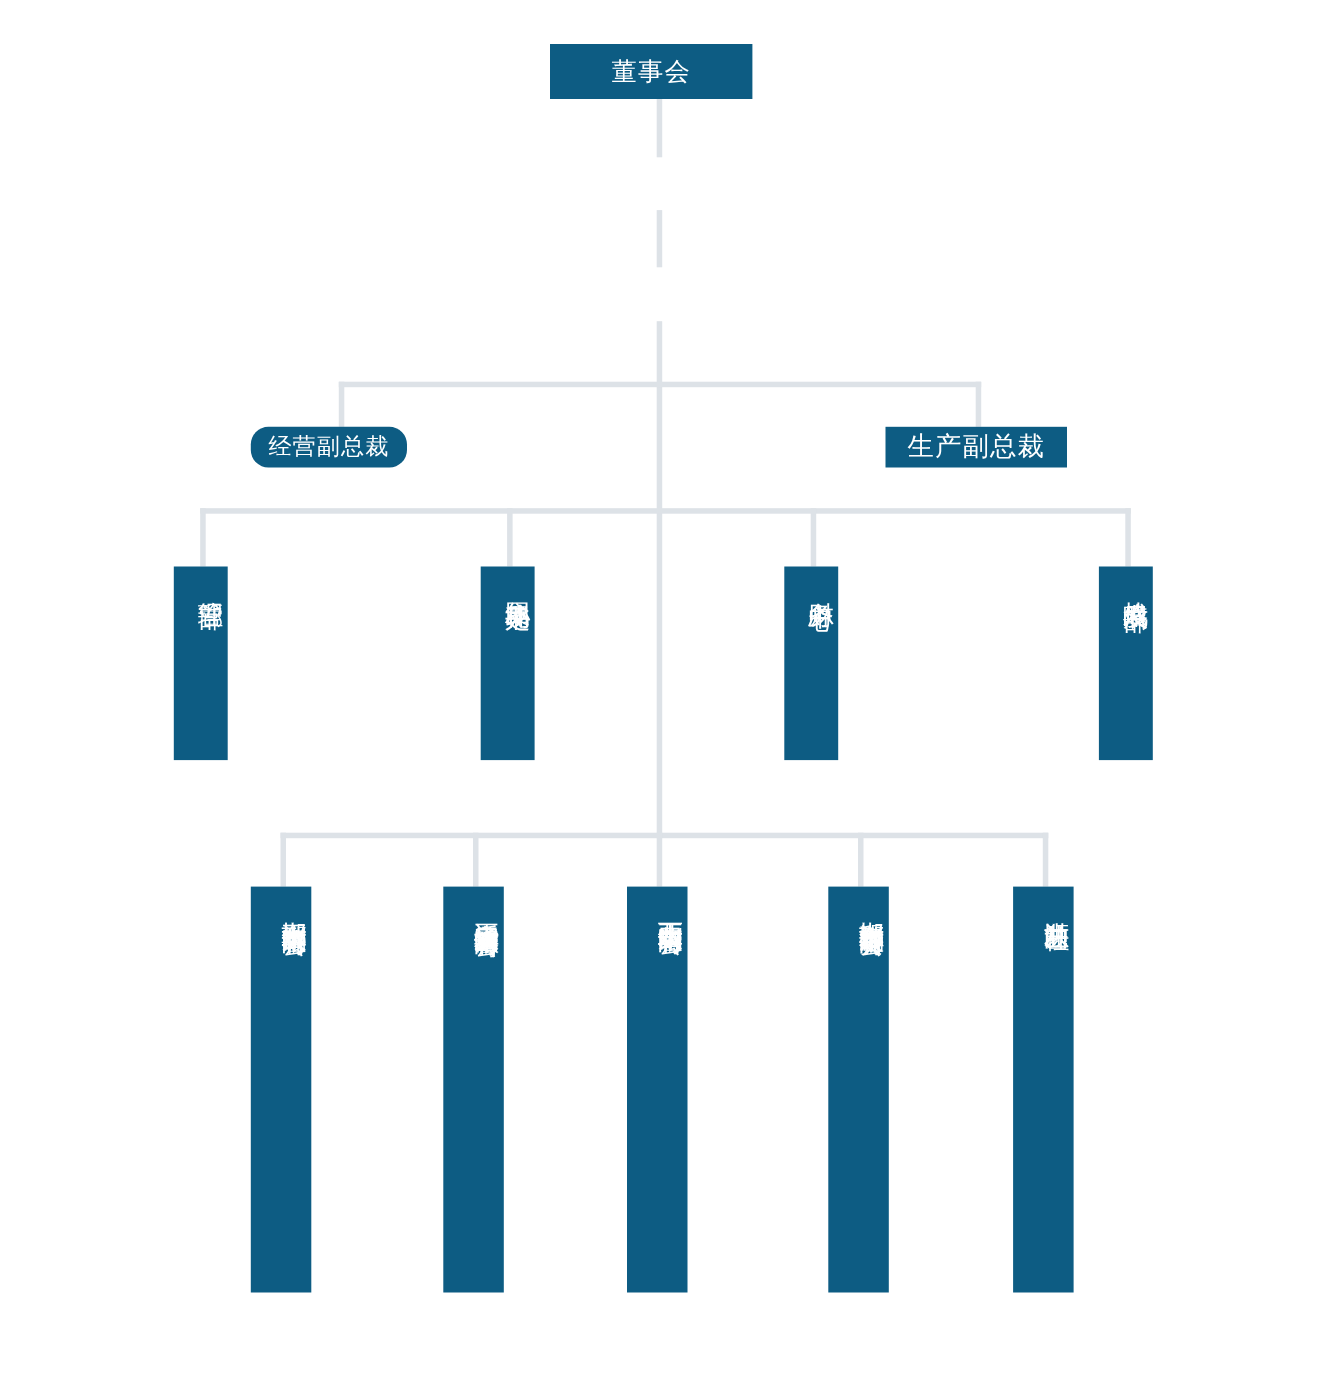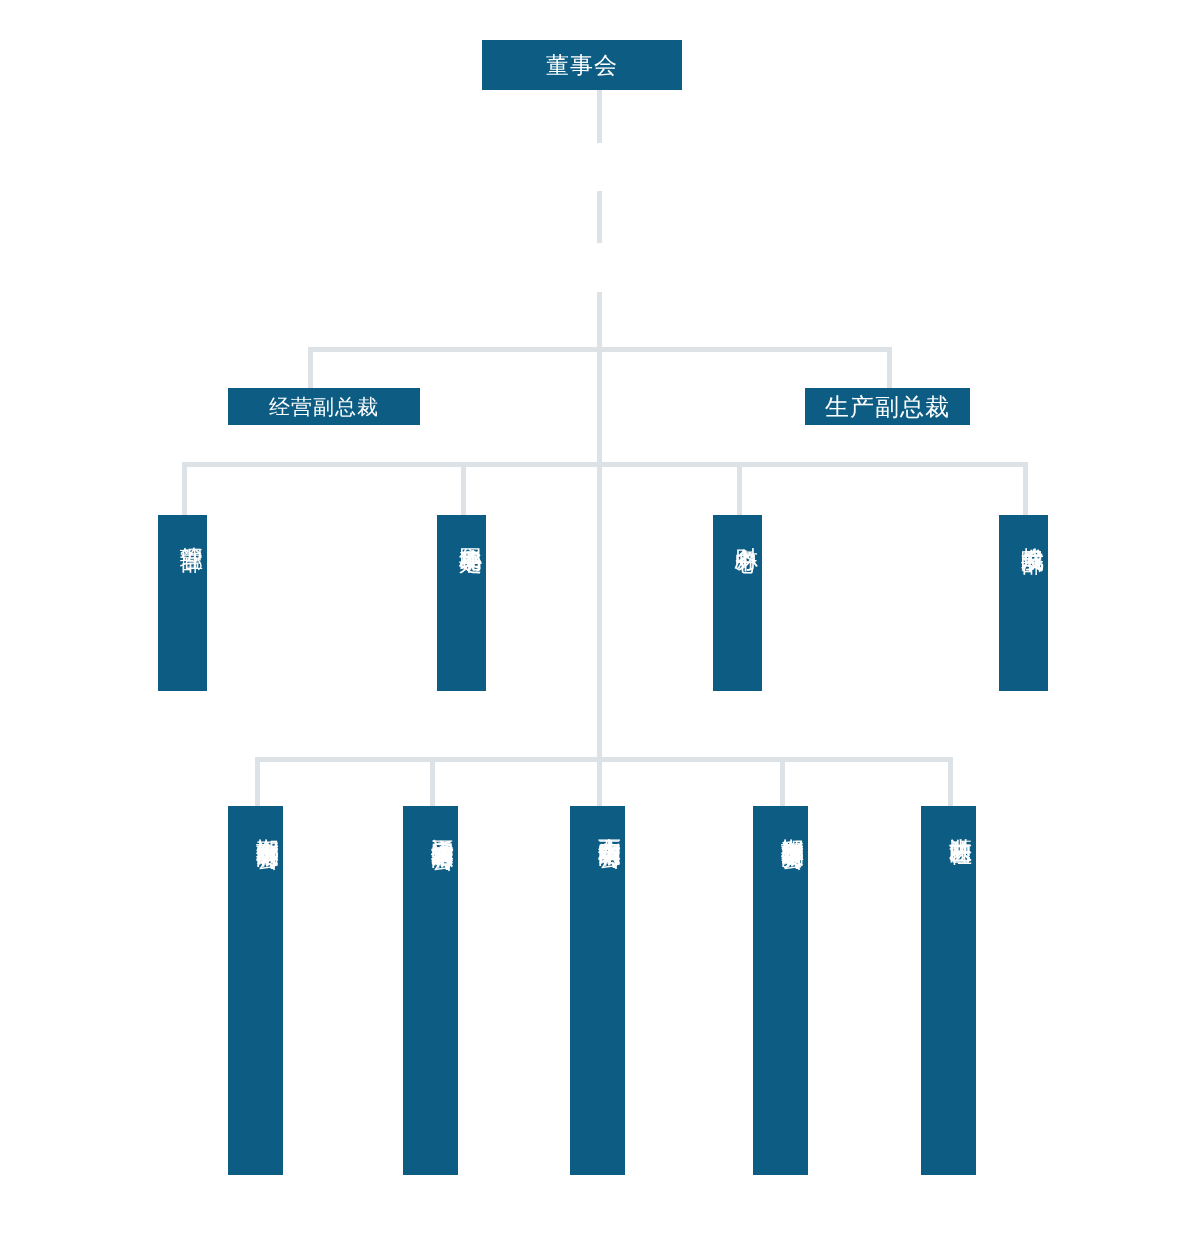--- a/index.html
+++ b/index.html
@@ -81,25 +81,25 @@
   <div class="conn conn-v" style="left:737px; top:462px; height:53px;"></div>
   <div class="conn conn-v" style="left:1023px; top:462px; height:53px;"></div>
 
   <div class="conn conn-h" style="left:255px; top:757px; width:698px;"></div>
   <div class="conn conn-v" style="left:255px; top:757px; height:49px;"></div>
   <div class="conn conn-v" style="left:430px; top:757px; height:49px;"></div>
   <div class="conn conn-v" style="left:597px; top:757px; height:49px;"></div>
   <div class="conn conn-v" style="left:780px; top:757px; height:49px;"></div>
   <div class="conn conn-v" style="left:948px; top:757px; height:49px;"></div>
 
-  <div class="node node-h" style="left:482px; top:40px; width:200px; height:50px;">董事会</div>
+  <div class="node node-h" style="left:500px; top:40px; width:184px; height:50px;">董事会</div>
 
 
 
-  <div class="node node-h" style="left:228px; top:388px; width:192px; height:37px; font-size:21px;">经营副总裁</div>
+  <div class="node node-h" style="left:228px; top:388px; width:142px; height:37px; font-size:21px;border-radius:16px;">经营副总裁</div>
 
   <div class="node node-h" style="left:805px; top:388px; width:165px; height:37px; font-size:24px;">生产副总裁</div>
 
   <div class="node node-v" style="left:158px; top:515px; width:49px; height:176px;">
     <span class="vlabel">管理部</span>
   </div>
 
   <div class="node node-v" style="left:437px; top:515px; width:49px; height:176px;">
     <span class="vlabel">集团秘书处</span>
   </div>

